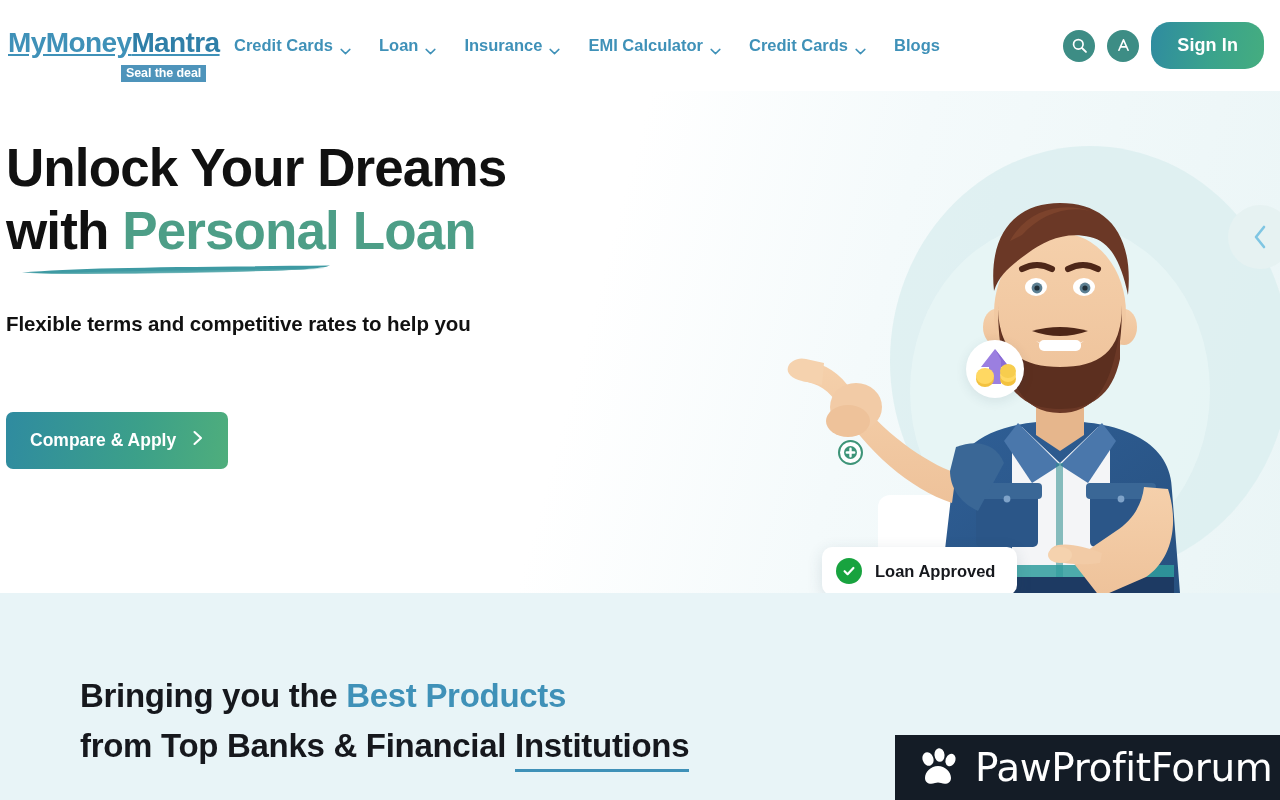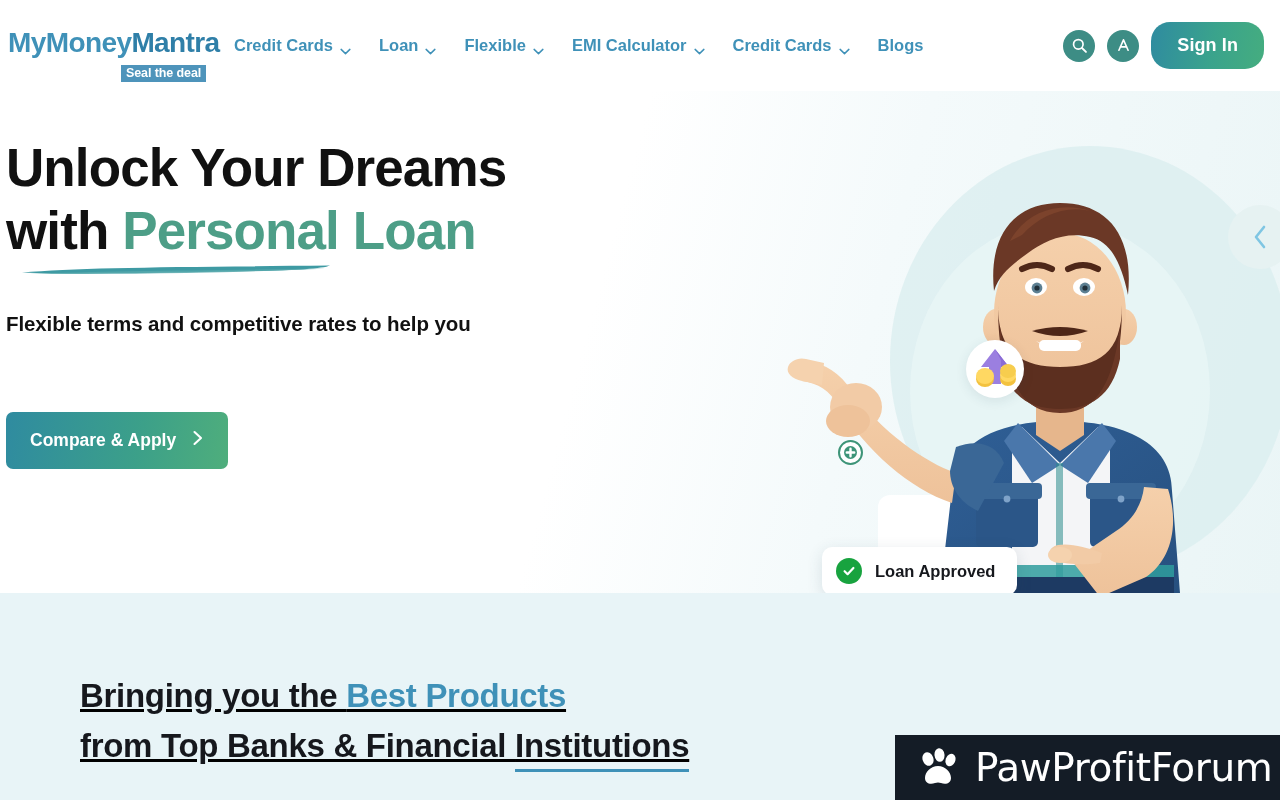--- a/index.html
+++ b/index.html
@@ -16,20 +16,21 @@
     background:#ffffff;
     display:flex; align-items:center;
     position:relative; z-index:40;
     padding:0 16px 0 6px;
   }
   .logo-wrap { position:relative; width:200px; height:52px; flex:0 0 auto; margin-right:14px; }
   .logo-main {
     font-size:28px; font-weight:bold; letter-spacing:-0.6px;
     color:#3f91b8; line-height:1; position:absolute; top:9px; left:2px;
     white-space:nowrap;
+    text-decoration:underline;
   }
   .logo-main .m2 { color:#2f7fa8; }
   .logo-tag {
     position:absolute; left:115px; top:45px;
     background:#4e94bb; color:#ffffff;
     font-size:12.5px; font-weight:bold; letter-spacing:-0.1px;
     padding:1px 5px 2px 5px; line-height:1.15;
     white-space:nowrap;
   }
 
@@ -112,21 +113,21 @@
   .carousel-arrow {
     position:absolute; right:-12px; top:114px;
     width:64px; height:64px; border-radius:34px;
     background:#e6f2f2; display:flex; align-items:center; justify-content:center;
     cursor:pointer; z-index:30;
   }
 
   
   .band {
     width:1280px; height:207px; background:#e8f4f7;
-    position:relative; padding:78px 0 0 80px;text-decoration:underline;
+    position:relative; padding:78px 0 0 80px;
   }
   .band-h2 {
     font-size:33px; font-weight:bold; color:#16181d;
     line-height:1.52; letter-spacing:-0.3px;
   }
   .band-h2 .blue { color:#3f91b8; }
   .uline { border-bottom:3.5px solid #3f91b8; padding-bottom:5px; }
 
   
   .watermark {
@@ -160,21 +161,21 @@
     </div>
 
     <div class="nav-item">
       <span>Loan</span>
       <svg class="chev-d" viewBox="0 0 12 8">
         <path d="M1 1.6 L6 6.4 L11 1.6" fill="none" stroke="#3f91b8" stroke-width="1.7" stroke-linecap="round" stroke-linejoin="round"></path>
       </svg>
     </div>
 
     <div class="nav-item">
-      <span>Flexible</span>
+      <span>Insurance</span>
       <svg class="chev-d" viewBox="0 0 12 8">
         <path d="M1 1.6 L6 6.4 L11 1.6" fill="none" stroke="#3f91b8" stroke-width="1.7" stroke-linecap="round" stroke-linejoin="round"></path>
       </svg>
     </div>
 
     <div class="nav-item">
       <span>EMI Calculator</span>
       <svg class="chev-d" viewBox="0 0 12 8">
         <path d="M1 1.6 L6 6.4 L11 1.6" fill="none" stroke="#3f91b8" stroke-width="1.7" stroke-linecap="round" stroke-linejoin="round"></path>
       </svg>

